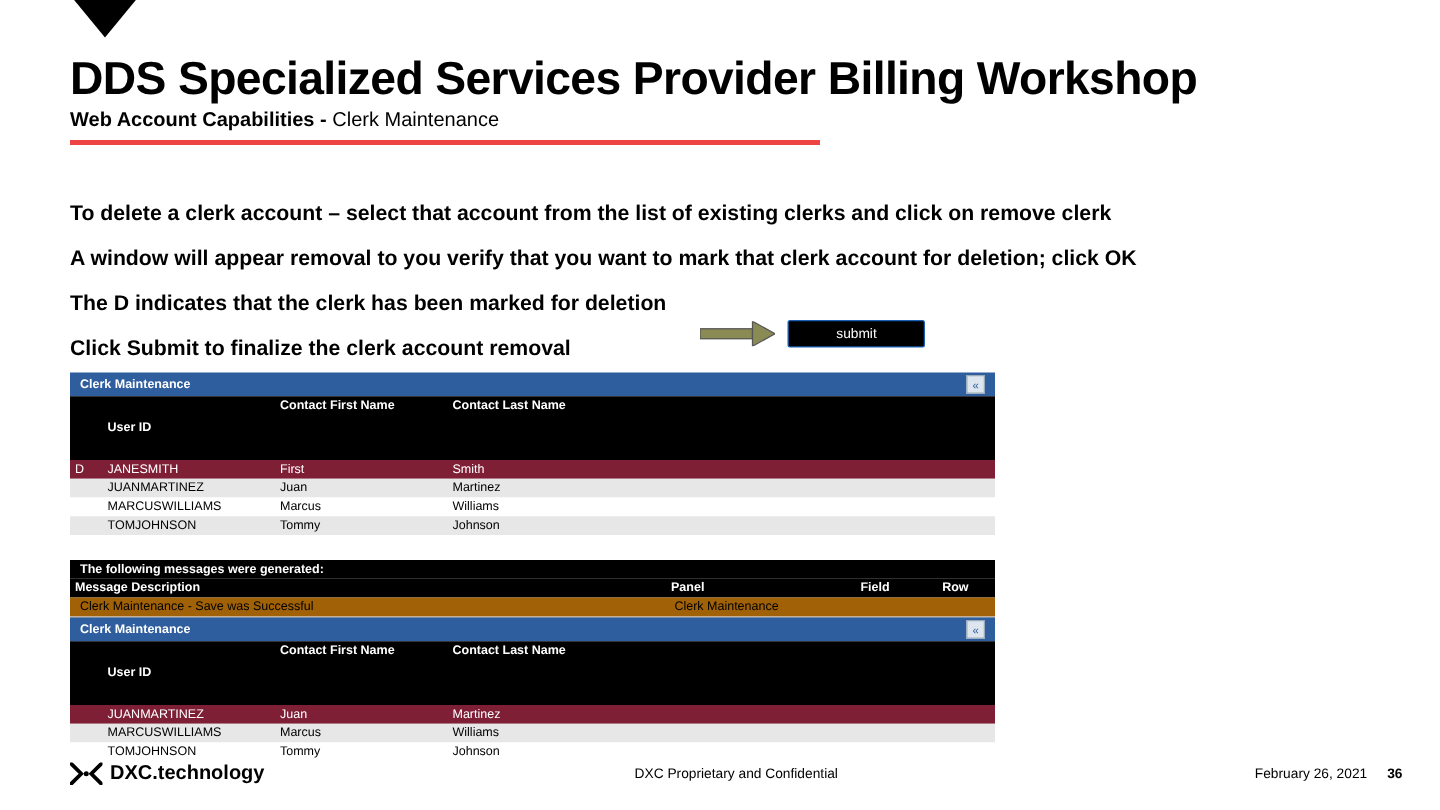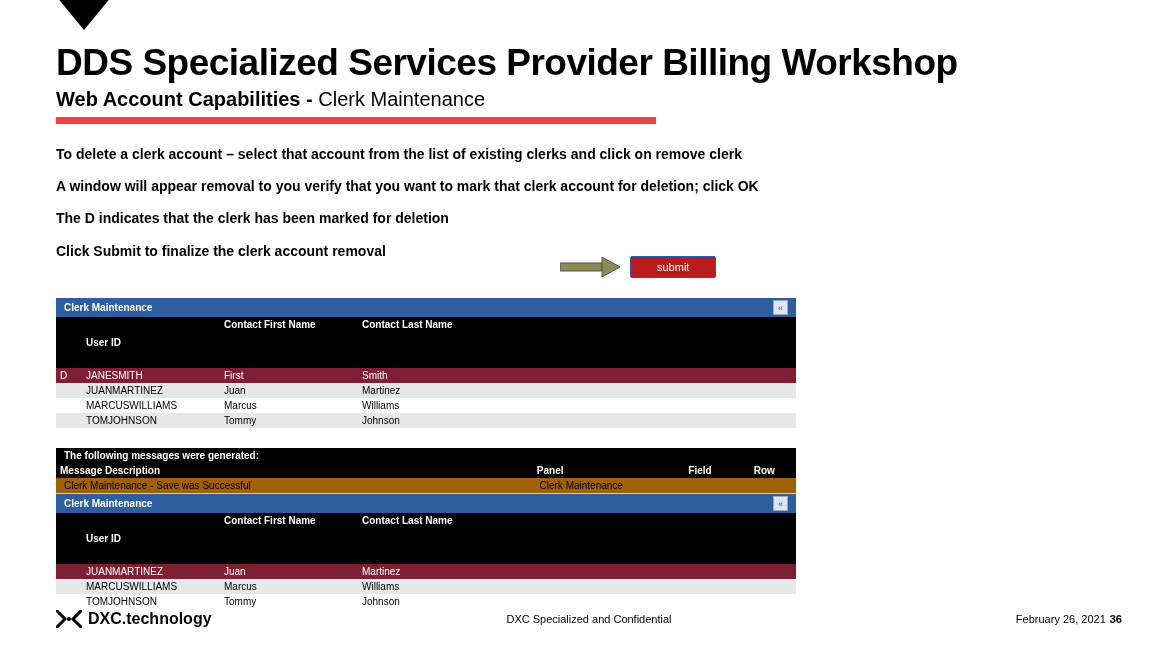--- a/index.html
+++ b/index.html
@@ -1,27 +1,27 @@
 <!DOCTYPE html>
 <html><head>
 <meta charset="utf-8">
 <style>
   html,body{margin:0;padding:0;width:1152px;height:648px;background:#fff;font-family:Arial,Helvetica,sans-serif;color:#000;overflow:hidden}
   .slide{position:relative;width:1152px;height:648px}
   .triangle{position:absolute;left:56px;top:-4px;width:0;height:0;border-left:28px solid transparent;border-right:28px solid transparent;border-top:34px solid #000}
   .title{position:absolute;left:56px;top:42px;font-size:37px;font-weight:700;letter-spacing:-0.5px}
-  .subtitle-line{position:absolute;left:56px;top:88px;font-size:20px;border-bottom:7px solid #ef4444;padding-bottom:6px;width:600px;white-space:nowrap}
+  .subtitle-line{position:absolute;left:56px;top:88px;font-size:16px;border-bottom:4px solid #ef4444;padding-bottom:6px;width:600px;white-space:nowrap}
   .subtitle-line .bold{font-weight:700}
-  .body{position:absolute;left:56px;top:145px;width:1040px;font-size:14px;line-height:1.3}
+  .body{position:absolute;left:56px;top:160px;width:1040px;font-size:17px;line-height:1.3}
   .body p{margin:0 0 14px 0}
   .body p.b{font-weight:700}
   .arrow-submit{position:absolute;left:560px;top:256px;display:flex;align-items:center;gap:10px}
   .arrow{width:60px;height:20px;position:relative}
   .arrow svg{display:block}
-  .submit-btn{background:#b91c1c;color:#fff;font-size:11px;padding:4px 26px;border:1px solid #1a5fb4;border-radius:2px}
+  .submit-btn{background:#000000;color:#fff;font-size:11px;padding:4px 38px;border:1px solid #1a5fb4;border-radius:2px}
   .panel{position:absolute;left:56px;width:740px;font-size:10px}
   .panel1{top:298px}
   .panel2{top:448px}
   .bar-blue{background:#2f5e9e;color:#fff;font-weight:700;padding:2px 8px;display:flex;justify-content:space-between;align-items:center}
   .bar-blue .collapse{background:#dde5ee;color:#2f5e9e;font-size:9px;width:13px;height:13px;display:flex;align-items:center;justify-content:center;border:1px solid #9ab;font-weight:normal}
   .bar-black{background:#000;color:#fff;font-weight:700;padding:2px 8px}
   .hdr-row{display:flex;background:#000;color:#fff;font-weight:700}
   .hdr-row .c1{width:18px;padding:2px 4px}
   .hdr-row .c2{width:130px;padding:20px 4px}
   .hdr-row .c3{width:130px;padding:2px 4px}
@@ -41,21 +41,21 @@
   .msg-hdr .m4{width:40px;padding:2px 4px}
   .msg-row{display:flex;background:#a16207;color:#000;border-bottom:1px solid #ccc}
   .msg-row .m1{width:490px;padding:2px 8px}
   .msg-row .m2{width:150px;padding:2px 4px}
   .msg-row .m3{width:60px;padding:2px 4px}
   .msg-row .m4{width:40px;padding:2px 4px}
   .footer{position:absolute;bottom:20px;left:56px;right:30px;display:flex;align-items:center;justify-content:space-between;font-size:11px;color:#000}
   .logo{display:flex;align-items:flex-start;gap:6px;font-weight:700;font-size:16px}
   .logo svg{display:block}
   .footer-center{position:absolute;left:0;right:0;text-align:center;pointer-events:none}
-  .footer-right{display:flex;align-items:center;gap:4px}
+  .footer-right{display:flex;align-items:center;gap:16px}
   .pageno{font-weight:700}
 </style>
 </head>
 <body>
 <div class="slide">
 
 <div class="triangle"></div>
 
 <div class="title">DDS Specialized Services Provider Billing Workshop</div>
 
@@ -167,20 +167,20 @@
 
 <div class="footer">
   <div class="logo">
     <svg width="26" height="18" viewBox="0 0 26 18">
       <path d="M0 0 L9 9 L0 18" stroke="#000" stroke-width="3" fill="none"></path>
       <path d="M26 0 L17 9 L26 18" stroke="#000" stroke-width="3" fill="none"></path>
       <circle cx="13" cy="9" r="2" fill="#000"></circle>
     </svg>
     <span>DXC.technology</span>
   </div>
-  <div class="footer-center">DXC Specialized and Confidential</div>
+  <div class="footer-center">DXC Proprietary and Confidential</div>
   <div class="footer-right">
     <span>February 26, 2021</span>
     <span class="pageno">36</span>
   </div>
 </div>
 
 </div>
 
 </body></html>

